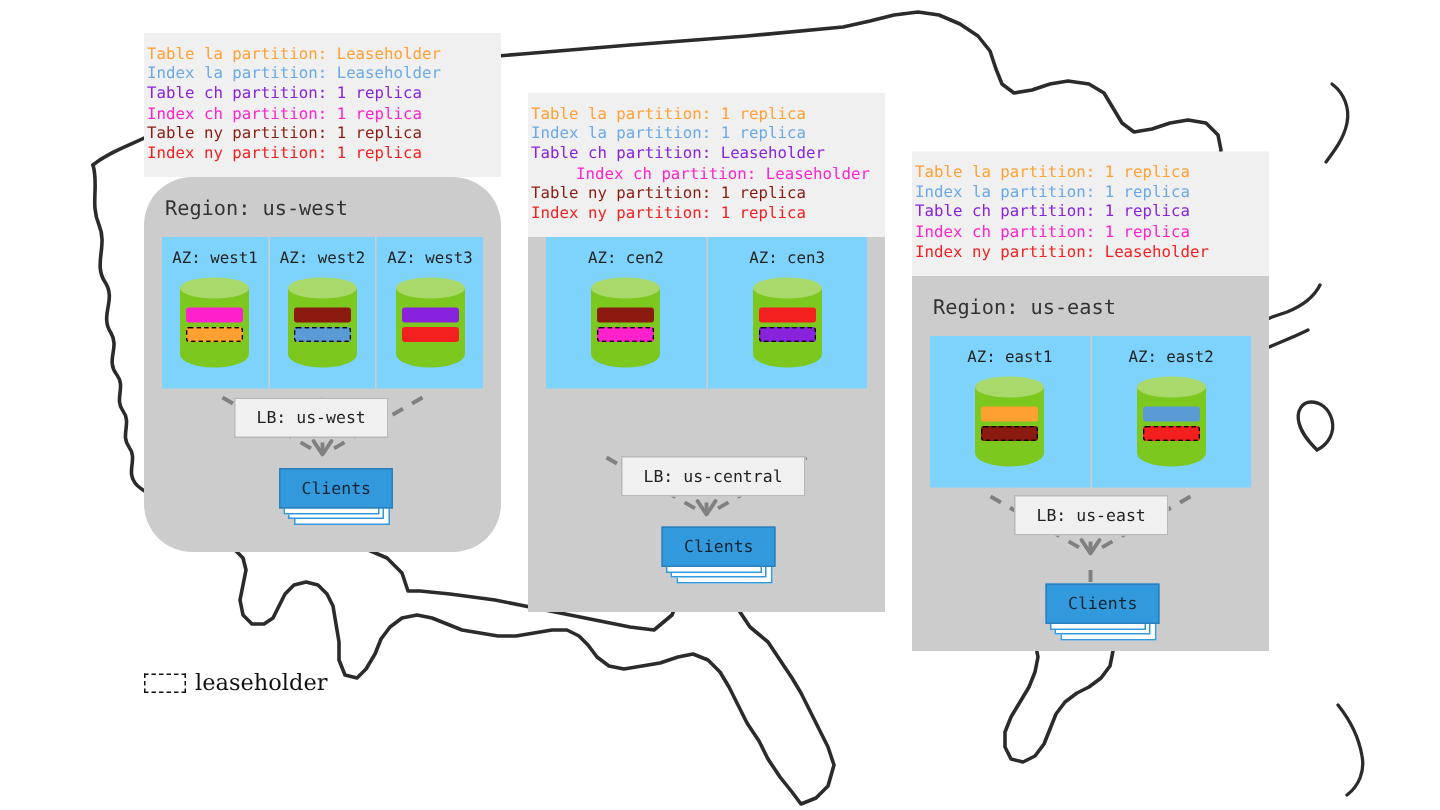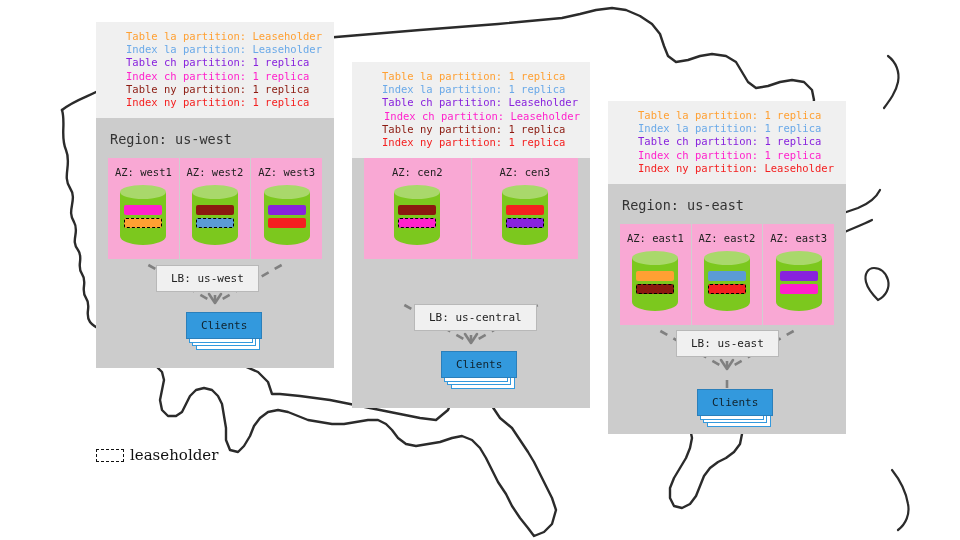--- a/index.html
+++ b/index.html
@@ -5,25 +5,25 @@
   html,body{margin:0;padding:0;background:#ffffff;}
   body{width:960px;height:540px;position:relative;overflow:hidden;
        font-family:"DejaVu Sans Mono","Liberation Mono",monospace;}
   #stage{position:absolute;left:0;top:0;width:960px;height:540px;}
 
   
   #map{position:absolute;left:0;top:0;width:960px;height:540px;z-index:0;}
 
   
   .cluster{position:absolute;z-index:5;}
-  .legendbox{background:#f0f0f0;padding:8px 10px 9px 30px;line-height:13.2px;}
+  .legendbox{background:#f0f0f0;padding:8px 10px 9px 2px;line-height:13.2px;}
   .legendline{font-size:10.5px;white-space:pre;letter-spacing:0px;}
   .regionbox{background:#cccccc;padding:0;}
   .regiontitle{font-size:13.5px;color:#333333;padding:13px 0 11px 14px;letter-spacing:0px;}
-  .azrow{display:flex;background:#f9a8d4;margin:0 12px;}
+  .azrow{display:flex;background:#7dd3fc;margin:0 12px;}
   .azcell{flex:1;padding:8px 0 10px 0;position:relative;
           border-right:1px solid #cfcfcf;text-align:center;}
   .azcell:last-child{border-right:none;}
   .azlabel{font-size:10.5px;color:#222;margin-bottom:7px;letter-spacing:0px;}
 
   
   .cyl{width:46px;height:64px;position:relative;margin:0 auto;}
   .cyl .body{position:absolute;left:0;top:7px;width:46px;height:53px;
              background:#7cc81e;border-radius:0 0 23px 23px/0 0 9px 9px;}
   .cyl .top{position:absolute;left:0;top:0px;width:46px;height:14px;
@@ -128,21 +128,21 @@
   <div id="clusters">
       <div class="cluster" style="left: 96px; top: 22px; width: 238px;">
         <div class="legendbox">
           <div class="legendline" style="color: rgb(255, 160, 51);">Table la partition: Leaseholder</div>
           <div class="legendline" style="color: rgb(106, 169, 232);">Index la partition: Leaseholder</div>
           <div class="legendline" style="color: rgb(136, 34, 221);">Table ch partition: 1 replica</div>
           <div class="legendline" style="color: rgb(255, 34, 204);">Index ch partition: 1 replica</div>
           <div class="legendline" style="color: rgb(139, 26, 16);">Table ny partition: 1 replica</div>
           <div class="legendline" style="color: rgb(244, 32, 32);">Index ny partition: 1 replica</div>
         </div>
-        <div class="regionbox" style="height: 250px; position: relative;">
+        <div class="regionbox" style="height: 250px; position: relative; border-radius: 32px;">
           <div class="regiontitle">Region: us-west</div>
           <div class="azrow">
             <div class="azcell">
               <div class="azlabel">AZ: west1</div>
               <div class="cyl">
                 <div class="body" style="background: rgb(124, 200, 30);"></div>
                 <div class="top" style="background: rgb(169, 216, 107);"></div>
                 <div class="stripes">
                   <div class="stripe" style="background: rgb(255, 34, 204);"></div>
                   <div class="stripe lease" style="background: rgb(255, 160, 51);"></div>
@@ -251,31 +251,20 @@
               </div>
             </div>
             <div class="azcell">
               <div class="azlabel">AZ: east2</div>
               <div class="cyl">
                 <div class="body" style="background: rgb(124, 200, 30);"></div>
                 <div class="top" style="background: rgb(169, 216, 107);"></div>
                 <div class="stripes">
                   <div class="stripe" style="background: rgb(91, 155, 213);"></div>
                   <div class="stripe lease" style="background: rgb(244, 32, 32);"></div>
-                </div>
-              </div>
-            </div>
-            <div class="azcell">
-              <div class="azlabel">AZ: east3</div>
-              <div class="cyl">
-                <div class="body" style="background: rgb(124, 200, 30);"></div>
-                <div class="top" style="background: rgb(169, 216, 107);"></div>
-                <div class="stripes">
-                  <div class="stripe" style="background: rgb(136, 34, 221);"></div>
-                  <div class="stripe" style="background: rgb(255, 34, 204);"></div>
                 </div>
               </div>
             </div>
           </div>
           <svg class="conn" width="238" height="60" style="left: 0px; top: 143px;">
             <path d="M52.36,4 L115,40" stroke="#808080" stroke-width="2.6" stroke-dasharray="8 7" fill="none" stroke-linecap="butt"></path>
             <path d="M119,4 L119,40" stroke="#808080" stroke-width="2.6" stroke-dasharray="8 7" fill="none" stroke-linecap="butt"></path>
             <path d="M185.64000000000001,4 L123,40" stroke="#808080" stroke-width="2.6" stroke-dasharray="8 7" fill="none" stroke-linecap="butt"></path>
             <path d="M113,33 L119,42 L125,33" stroke="#808080" stroke-width="2.6" fill="none" stroke-linecap="round" stroke-linejoin="round"></path>
           </svg>

